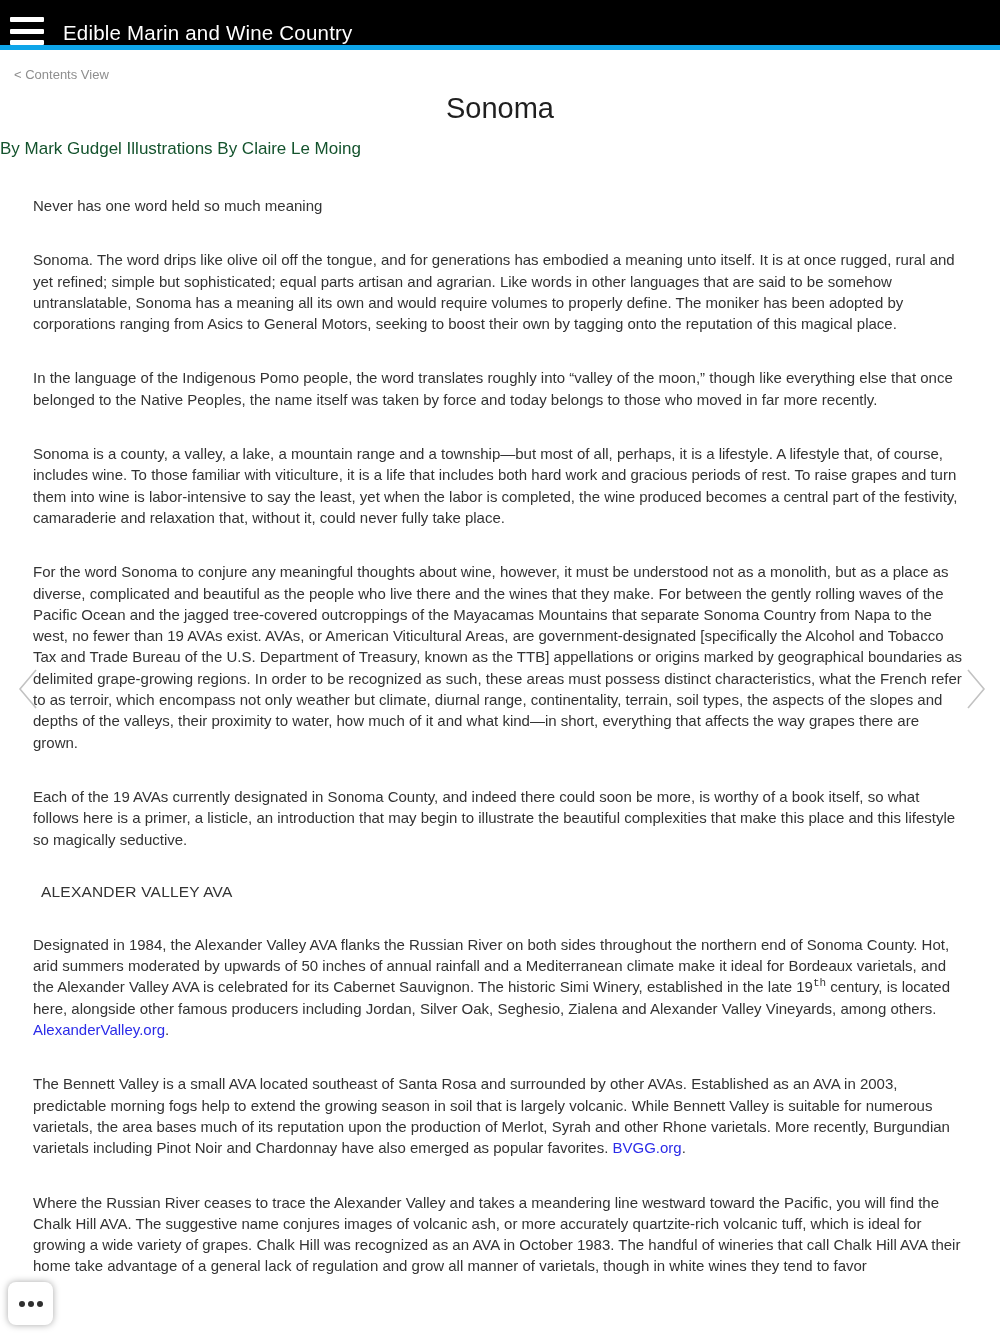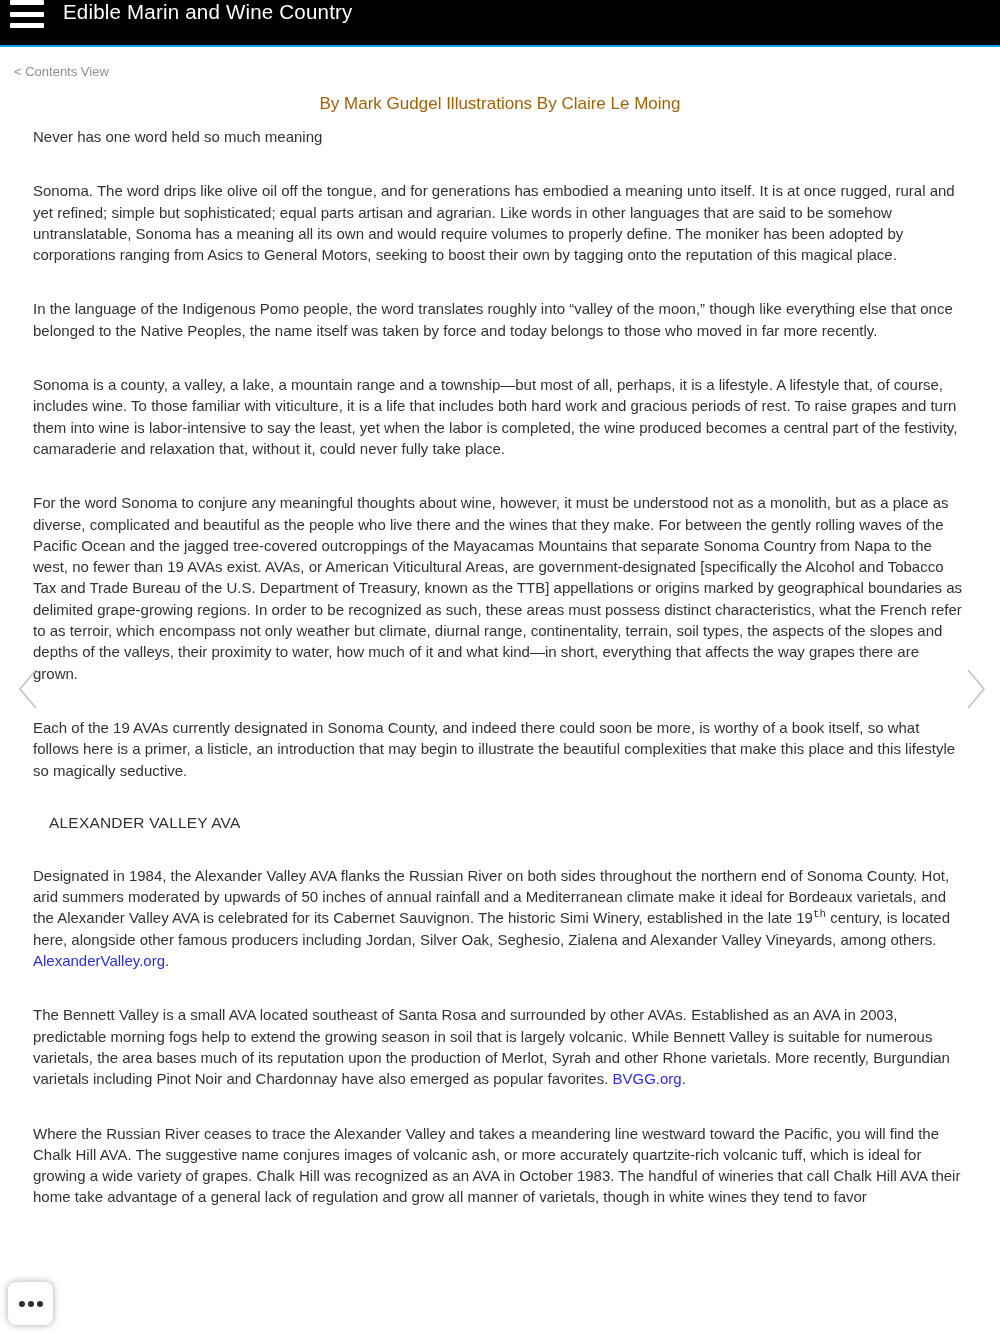--- a/index.html
+++ b/index.html
@@ -9,22 +9,22 @@
     height: 1334px;
     overflow: hidden;
     background: #ffffff;
     font-family: "Liberation Sans", "DejaVu Sans", sans-serif;
   }
   
   .appbar {
     height: 45px;
     background: #000000;
     display: flex;
-    align-items: flex-start;
-    border-bottom: 2px solid #0ea5e9;
+    align-items: flex-end;
+    border-bottom: 5px solid #0ea5e9;
   }
   .menu-btn {
     width: 34px;
     height: 28px;
     margin-left: 10px;
     display: flex;
     flex-direction: column;
     justify-content: space-between;
     cursor: pointer;
   }
@@ -51,42 +51,42 @@
   
   .article-title {
     font-size: 29px;
     font-weight: 400;
     color: #1f1f1f;
     text-align: center;
     margin: 9px 0 0 0;
   }
   .byline {
     font-size: 17px;
-    color: #a16207;
-    text-align: center;
+    color: #14532d;
+    text-align: left;
     margin: 14px 0 0 0;
   }
   .content {
     padding: 0 33px;
   }
   .content p {
     font-size: 15px;
     line-height: 21.3px;
     color: #333333;
     margin: 0 0 33px 0;
     text-align: left;
   }
   .content p.intro {
-    margin-top: 12px;
+    margin-top: 36px;
   }
   .content h2 {
     font-size: 15.5px;
     font-weight: 400;
     color: #333333;
-    margin: 0 0 33px 16px;
+    margin: 0 0 33px 8px;
     letter-spacing: 0.2px;
   }
   .content sup {
     font-size: 11px;
     line-height: 0;
     font-family: Liberation Mono, monospace;
   }
   .content a {
     color: #2b2be8;
     text-decoration: none;
@@ -134,20 +134,21 @@
     <div class="bar"></div>
   </div>
   <div class="appbar-title">Edible Marin and Wine Country</div>
 </header>
 
 <div>
   <span class="back-link">&lt; Contents View</span>
 </div>
 
 <main>
+  <h1 class="article-title">Sonoma</h1>
   <div class="byline">By Mark Gudgel Illustrations By Claire Le Moing</div>
 
   <div class="content">
     <p class="intro">Never has one word held so much meaning</p>
 
     <p>Sonoma. The word drips like olive oil off the tongue, and for generations has embodied a meaning unto itself. It is at once rugged, rural and yet refined; simple but sophisticated; equal parts artisan and agrarian. Like words in other languages that are said to be somehow untranslatable, Sonoma has a meaning all its own and would require volumes to properly define. The moniker has been adopted by corporations ranging from Asics to General Motors, seeking to boost their own by tagging onto the reputation of this magical place.</p>
     <p>In the language of the Indigenous Pomo people, the word translates roughly into “valley of the moon,” though like everything else that once belonged to the Native Peoples, the name itself was taken by force and today belongs to those who moved in far more recently.</p>
     <p>Sonoma is a county, a valley, a lake, a mountain range and a township—but most of all, perhaps, it is a lifestyle. A lifestyle that, of course, includes wine. To those familiar with viticulture, it is a life that includes both hard work and gracious periods of rest. To raise grapes and turn them into wine is labor-intensive to say the least, yet when the labor is completed, the wine produced becomes a central part of the festivity, camaraderie and relaxation that, without it, could never fully take place.</p>
     <p>For the word Sonoma to conjure any meaningful thoughts about wine, however, it must be understood not as a monolith, but as a place as diverse, complicated and beautiful as the people who live there and the wines that they make. For between the gently rolling waves of the Pacific Ocean and the jagged tree-covered outcroppings of the Mayacamas Mountains that separate Sonoma Country from Napa to the west, no fewer than 19 AVAs exist. AVAs, or American Viticultural Areas, are government-designated [specifically the Alcohol and Tobacco Tax and Trade Bureau of the U.S. Department of Treasury, known as the TTB] appellations or origins marked by geographical boundaries as delimited grape-growing regions. In order to be recognized as such, these areas must possess distinct characteristics, what the French refer to as terroir, which encompass not only weather but climate, diurnal range, continentality, terrain, soil types, the aspects of the slopes and depths of the valleys, their proximity to water, how much of it and what kind—in short, everything that affects the way grapes there are grown.</p>
     <p>Each of the 19 AVAs currently designated in Sonoma County, and indeed there could soon be more, is worthy of a book itself, so what follows here is a primer, a listicle, an introduction that may begin to illustrate the beautiful complexities that make this place and this lifestyle so magically seductive.</p>

